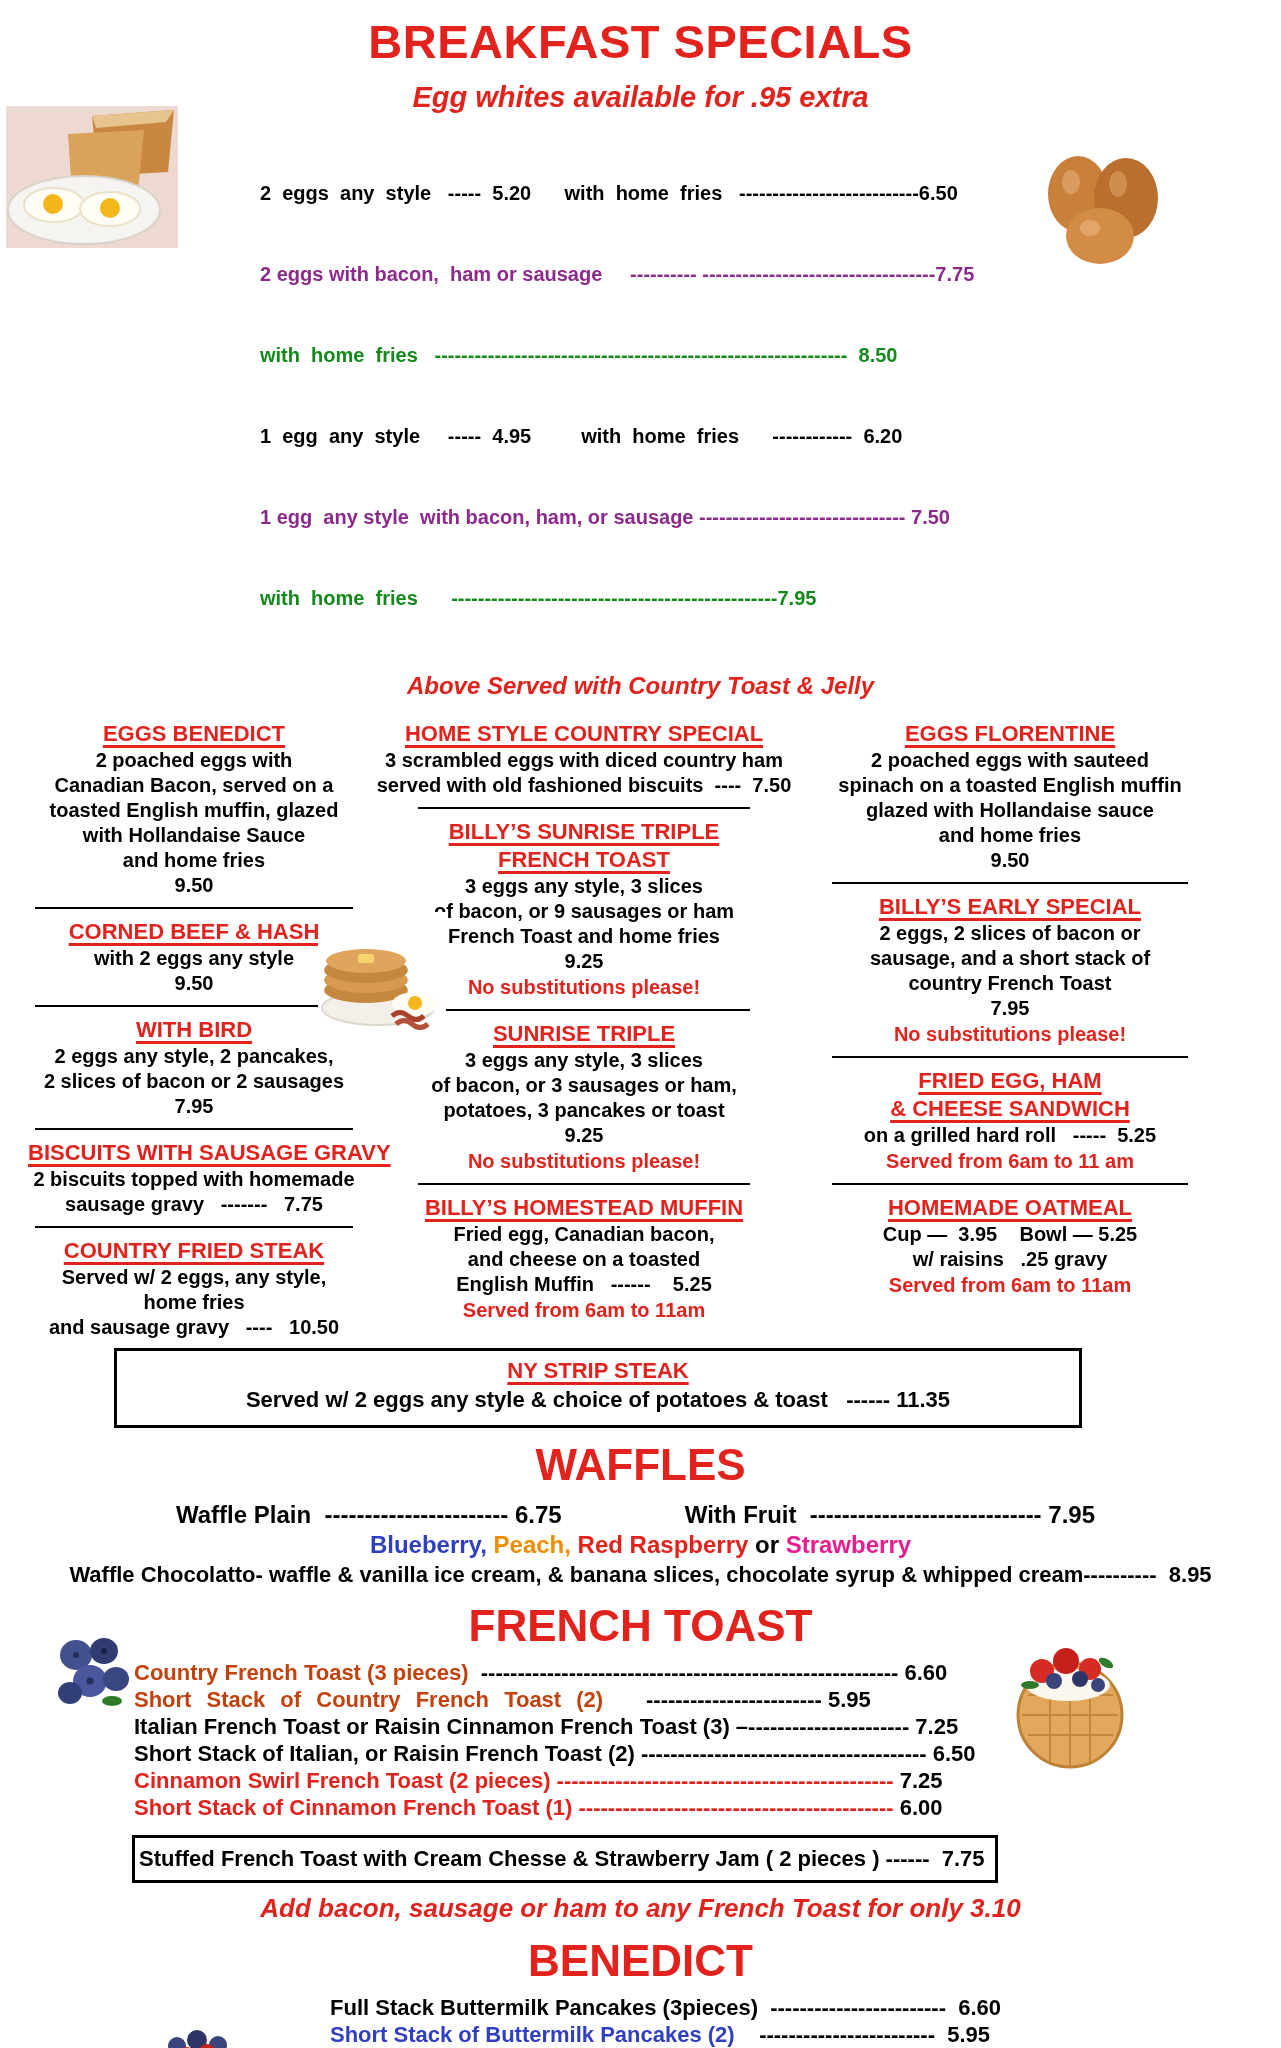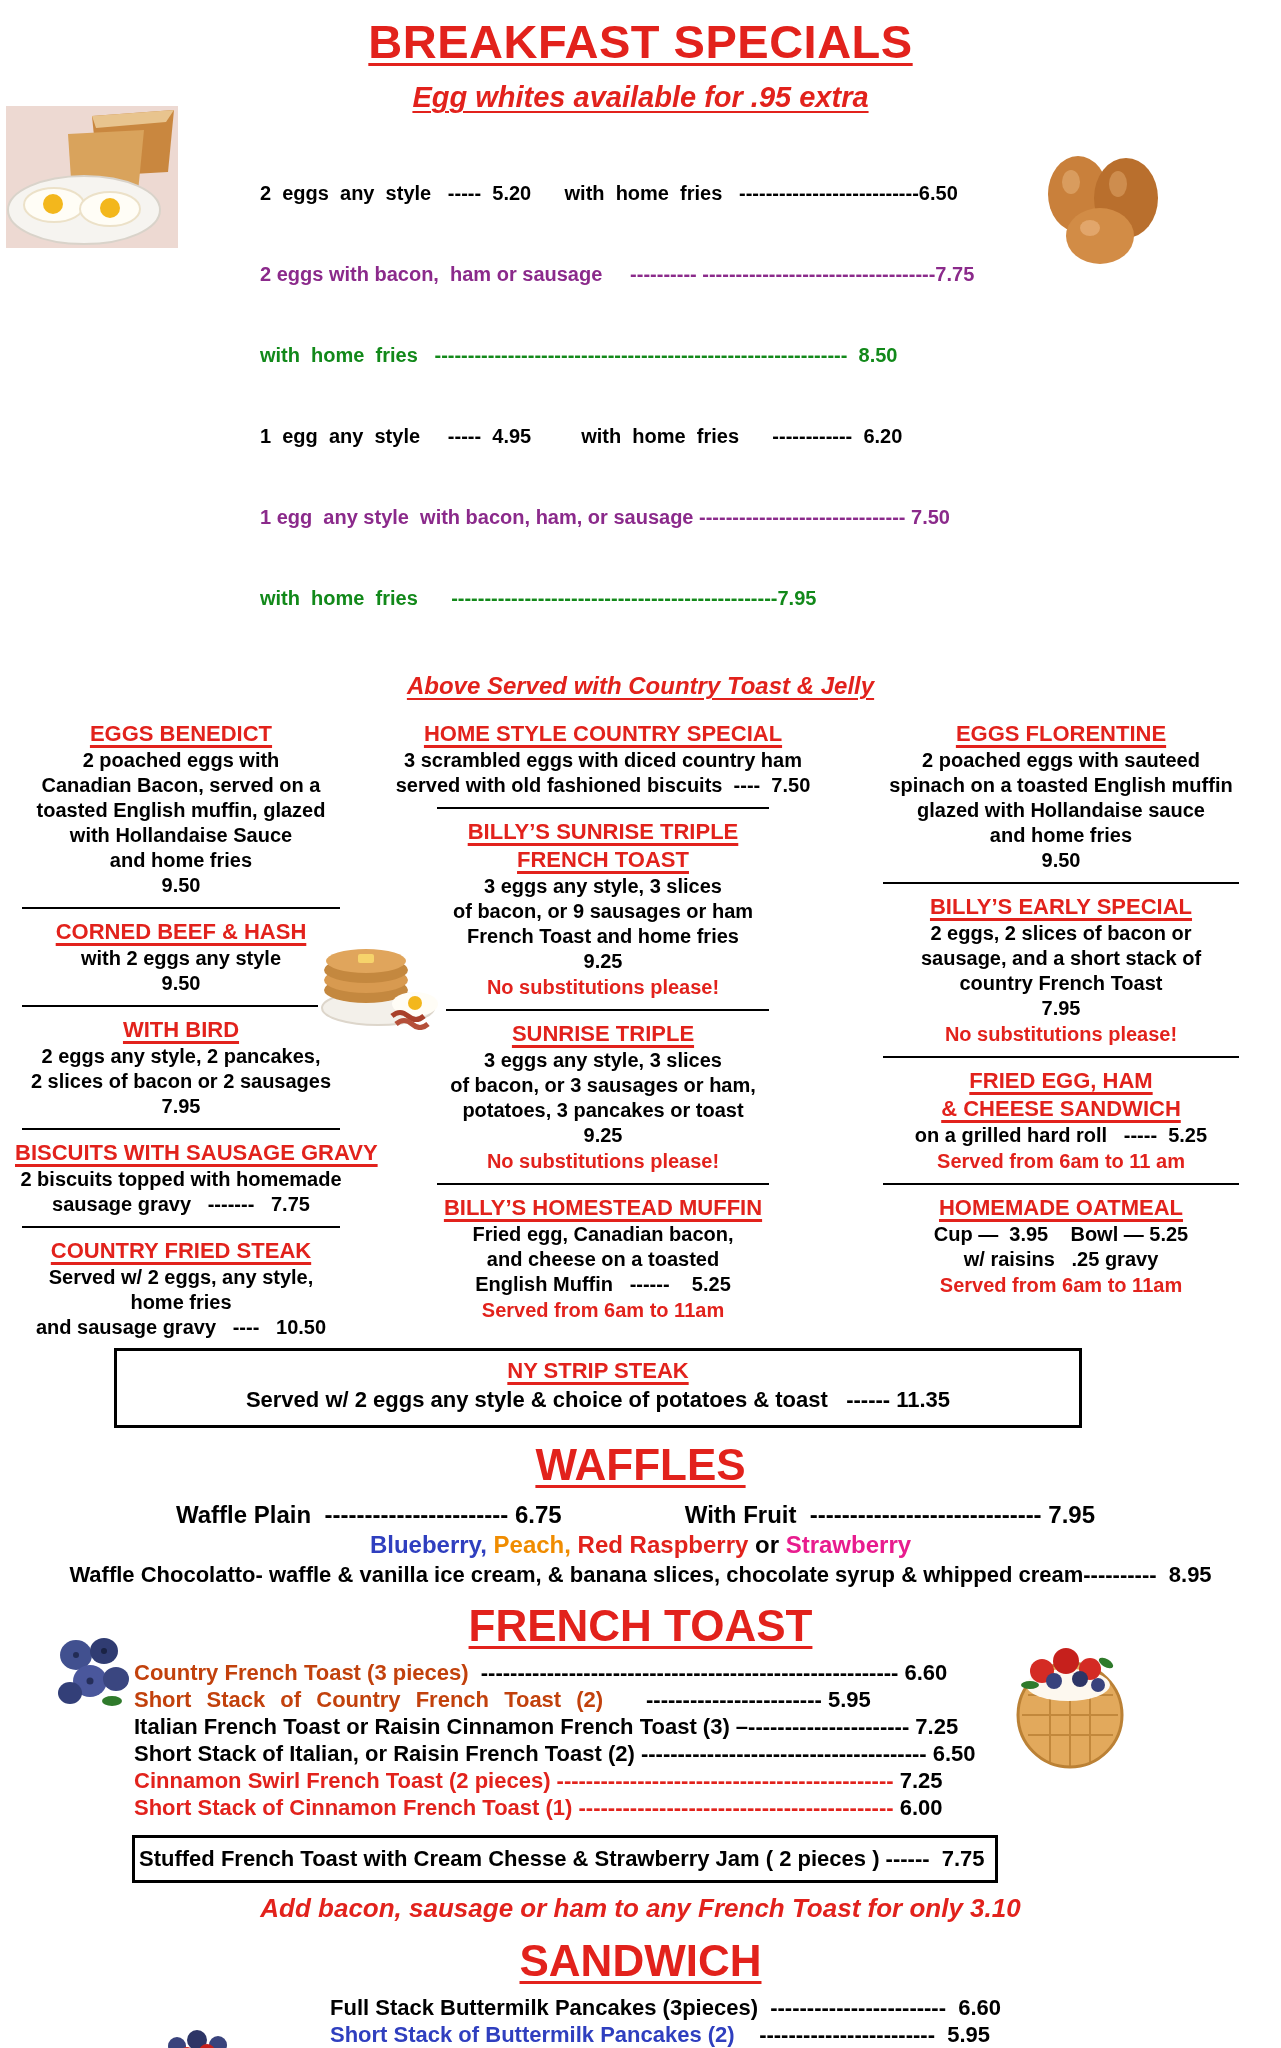--- a/index.html
+++ b/index.html
@@ -8,29 +8,29 @@
 .page{position:relative;width:1281px;height:2048px;background:#fff;overflow:hidden;
   font-family:"Liberation Sans","DejaVu Sans",sans-serif;font-weight:700;color:#000}
 .red,.c-red{color:#e2221c}
 .c-purple{color:#8b2a8b}
 .c-green{color:#12891a}
 .c-navy{color:#c2410c}
 .c-blue{color:#2f3fbf}
 .c-orange{color:#f08c00}
 .c-magenta{color:#e81c8e}
 .c-black{color:#000}
-.u{text-decoration:underline;text-decoration-thickness:3px;text-underline-offset:5px}
+.u{text-decoration-thickness:3px;text-underline-offset:5px}
 .main-title{font-size:47px;text-align:center;padding-top:14px;letter-spacing:.5px}
 .subtitle{font-size:29px;font-style:italic;text-align:center;margin-top:12px}
 .subtitle.u,.served-note.u{text-decoration-thickness:2px;text-underline-offset:4px}
 .photo{position:absolute}
 .egg-specials{margin:12px 0 0 260px;font-size:20px;line-height:27px;white-space:pre}
 .served-note{font-size:24px;font-style:italic;text-align:center;margin-top:6px}
-.columns{display:flex;justify-content:space-between;align-items:flex-start;position:relative;
-  padding:14px 18px 0 15px;min-height:612px}
+.columns{display:flex;align-items:flex-start;position:relative;
+  padding:14px 18px 0 28px;min-height:612px}
 .col{text-align:center}
 .col-left{width:332px}
 .col-mid{width:448px}
 .col-right{width:404px}
 .col-item{padding-top:6px}
 .item-heading{font-size:22px;line-height:28px;white-space:pre;color:#e2221c;
   text-decoration:underline;text-decoration-thickness:2.5px;text-underline-offset:4px}
 .item-line{font-size:20px;line-height:25px;white-space:pre}
 .item-note{font-size:20px;line-height:26px;color:#e2221c;white-space:pre}
 .sep{border-top:2.5px solid #000;margin:9px auto 3px}
@@ -279,21 +279,21 @@
       <div class="menu-row c-black"><span>Short Stack of Italian, or Raisin French Toast (2)</span><span> --------------------------------------- </span><span>6.50</span></div>
       <div class="menu-row c-red"><span>Cinnamon Swirl French Toast (2 pieces)</span><span> ---------------------------------------------- </span><span class="c-black">7.25</span></div>
       <div class="menu-row c-red"><span>Short Stack of Cinnamon French Toast (1)</span><span> ------------------------------------------- </span><span class="c-black">6.00</span></div>
     </div>
 
     <div class="stuffed-box"><span>Stuffed French Toast with Cream Chesse &amp; Strawberry Jam ( 2 pieces ) ------  7.75</span></div>
     <div class="add-note red">Add bacon, sausage or ham to any French Toast for only   3.10</div>
   </div>
 
   <div class="pc-section">
-    <div class="section-title red u">SANDWICH</div>
+    <div class="section-title red u">BENEDICT</div>
 
     <svg class="photo" style="left:105px;top:62px;width:195px;height:150px" viewBox="0 0 195 150">
       <rect width="195" height="150" fill="#ffffff"></rect>
       <ellipse cx="98" cy="130" rx="92" ry="17" fill="#f5f2ec" stroke="#dddddd" stroke-width="2"></ellipse>
       <ellipse cx="95" cy="114" rx="66" ry="15" fill="#c4883f"></ellipse>
       <ellipse cx="95" cy="101" rx="68" ry="15" fill="#d89a50"></ellipse>
       <ellipse cx="95" cy="88" rx="66" ry="15" fill="#c8903f"></ellipse>
       <ellipse cx="95" cy="75" rx="64" ry="14" fill="#d89a50"></ellipse>
       <ellipse cx="95" cy="63" rx="60" ry="13" fill="#e0a55c"></ellipse>
       <path d="M50,62 q6,16 -4,26 M140,60 q-4,18 6,28" stroke="#8a4c1d" stroke-width="6" fill="none"></path>

